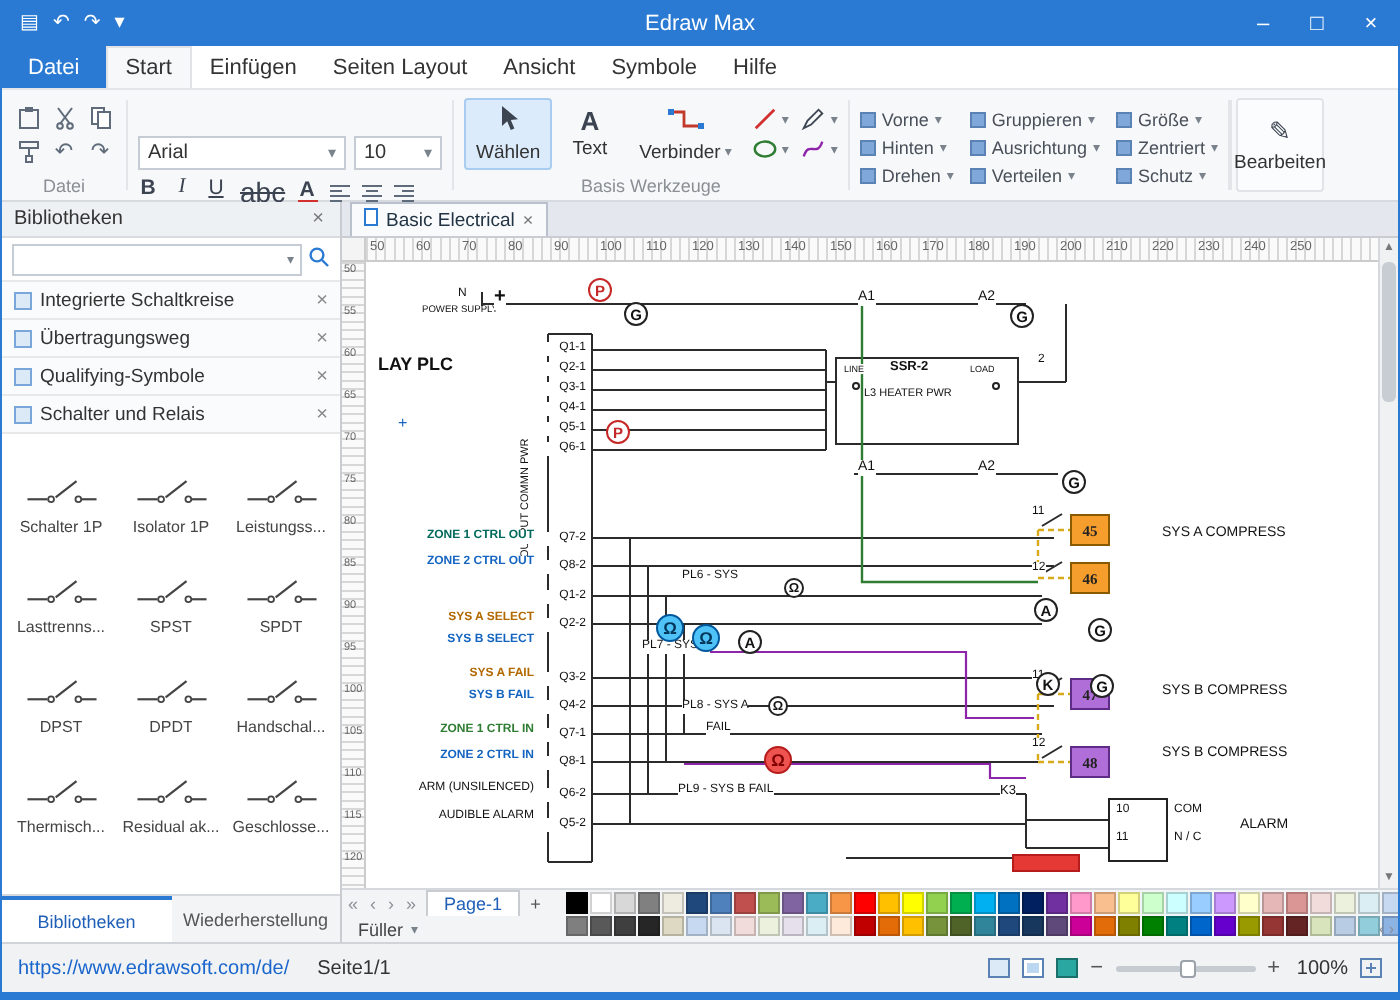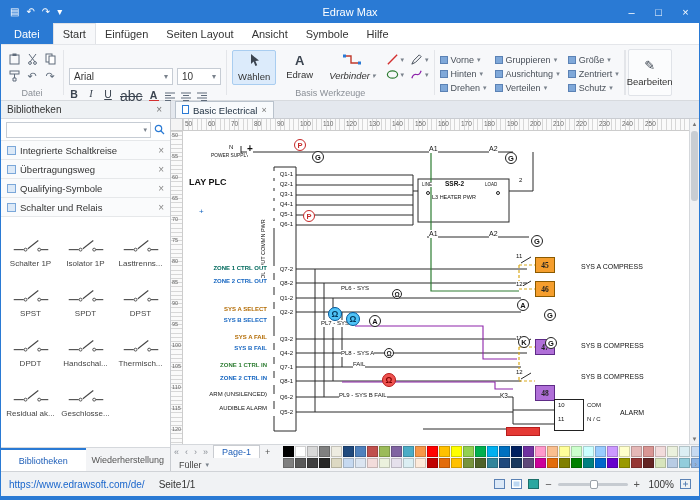--- a/index.html
+++ b/index.html
@@ -35,21 +35,21 @@
   .fmtrow{display:flex;gap:6px;align-items:center;font-size:10.5px;color:#3b4450;}
   .fbtn{min-width:10px;text-align:center;cursor:default;}
   .fb-b{font-weight:bold;}
   .fb-i{font-style:italic;font-family:"Liberation Serif",serif;}
   .fb-u{text-decoration:underline;}
   .fb-s{text-decoration:line-through;font-size:14px;}
   .acolor{font-weight:bold;border-bottom:3px solid #d32f2f;line-height:10px;}
   .alignico svg{display:block;}
   .tool-big{display:flex;flex-direction:column;align-items:center;justify-content:center;gap:2px;padding:2px 5px;font-size:9.5px;color:#333;border:1px solid transparent;border-radius:2px;}
   .tool-big.sel{background:#dcebfb;border-color:#a9cdf0;}
-  .tb-caretrow{display:flex;align-items:center;gap:2px;font-style:italic;}
+  .tb-caretrow{display:flex;align-items:center;gap:2px;}
   .shapegrid{display:grid;grid-template-columns:auto auto;gap:2px 6px;align-content:center;}
   .shapeitem{display:flex;align-items:center;gap:2px;}
   .caret{font-size:7px;color:#7a828c;}
   .arrgrid{display:grid;grid-auto-flow:column;grid-template-rows:repeat(3,14px);gap:0 8px;align-content:center;font-size:9px;color:#49505a;}
   .arritem{display:flex;align-items:center;gap:3px;}
   .arricon{width:8px;height:8px;background:#7fa8d9;border:1px solid #5b82b5;}
   .tallbtn{width:44px;display:flex;flex-direction:column;align-items:center;justify-content:center;gap:3px;font-size:9.5px;color:#333;border:1px solid #e0e3e8;border-radius:2px;margin:4px 2px;background:#fbfcfd;}
   .designico{display:grid;grid-template-columns:7px 7px;grid-template-rows:7px 7px;gap:1px;}
   .designico i{display:block;}
   
@@ -233,21 +233,21 @@
     <div class="rgroup">
       <div class="rbody">
         <div class="tool-big sel">
           <span><svg width="13" height="14" viewBox="0 0 13 14">
                 <path d="M3,1 L3,11 L5.6,8.6 L7.4,13 L9.2,12.2 L7.4,8 L11,7.6 Z" fill="#3b4450"></path>
               </svg></span>
           <span>Wählen</span>
         </div>
         <div class="tool-big">
           <span style="font-size:13px;font-weight:bold;color:#3b4450;line-height:13px">A</span>
-          <span>Edraw</span>
+          <span>Text</span>
         </div>
         <div class="tool-big">
           <span><svg width="18" height="13" viewBox="0 0 18 13">
                 <path d="M2,3 H8 V10 H16" fill="none" stroke="#c0392b" stroke-width="1.4"></path>
                 <rect x="0" y="1.5" width="3" height="3" fill="#2a7ad4"></rect>
                 <rect x="15" y="8.5" width="3" height="3" fill="#2a7ad4"></rect>
               </svg></span>
           <span class="tb-caretrow">
               <span>Verbinder</span>
               <span class="caret">▾</span>
@@ -395,20 +395,30 @@
         </div>
         <div class="symcell">
           <svg viewBox="0 0 44 22">
             <line x1="3" y1="15" x2="14" y2="15"></line>
             <circle cx="16" cy="15" r="1.6"></circle>
             <line x1="18.5" y1="14" x2="30" y2="5"></line>
             <circle cx="31" cy="15" r="1.6"></circle>
             <line x1="33" y1="15" x2="41" y2="15"></line>
           </svg>
           <div class="symcap">Isolator 1P</div>
+        </div>
+        <div class="symcell">
+          <svg viewBox="0 0 44 22">
+            <line x1="3" y1="15" x2="14" y2="15"></line>
+            <circle cx="16" cy="15" r="1.6"></circle>
+            <line x1="18.5" y1="14" x2="30" y2="5"></line>
+            <circle cx="31" cy="15" r="1.6"></circle>
+            <line x1="33" y1="15" x2="41" y2="15"></line>
+          </svg>
+          <div class="symcap">Leistungss...</div>
         </div>
         <div class="symcell">
           <svg viewBox="0 0 44 22">
             <line x1="3" y1="15" x2="14" y2="15"></line>
             <circle cx="16" cy="15" r="1.6"></circle>
             <line x1="18.5" y1="14" x2="30" y2="5"></line>
             <circle cx="31" cy="15" r="1.6"></circle>
             <line x1="33" y1="15" x2="41" y2="15"></line>
           </svg>
           <div class="symcap">Lasttrenns...</div>
@@ -635,21 +645,21 @@
           <div class="dlabel" style="left: 317px; top: 261px; font-size: 6.5px;">K3</div>
           <div class="dlabel" style="left: 375px; top: 271px; font-size: 6px;">10</div>
           <div class="dlabel" style="left: 375px; top: 285px; font-size: 6px;">11</div>
           <div class="dlabel" style="left: 404px; top: 271px; font-size: 6px;">COM</div>
           <div class="dlabel" style="left: 404px; top: 285px; font-size: 6px;">N / C</div>
           <div class="dlabel" style="left: 437px; top: 278px; font-size: 7px;">ALARM</div>
           <div class="dlabel" style="left: 16px; top: 76px; font-size: 8px; color: rgb(21, 101, 192);">+</div>
           <div class="dbox" style="left: 352px; top: 126px; width: 20px; height: 16px; background: rgb(245, 158, 45); border-color: rgb(138, 90, 0);">45</div>
           <div class="dbox" style="left: 352px; top: 150px; width: 20px; height: 16px; background: rgb(245, 158, 45); border-color: rgb(138, 90, 0);">46</div>
           <div class="dbox" style="left: 352px; top: 208px; width: 20px; height: 16px; background: rgb(176, 111, 216); border-color: rgb(94, 43, 135);">47</div>
-          <div class="dbox" style="left: 352px; top: 254px; width: 20px; height: 16px; background: rgb(176, 111, 216); border-color: rgb(94, 43, 135);">48</div>
+          <div class="dbox" style="left: 352px; top: 242px; width: 20px; height: 16px; background: rgb(176, 111, 216); border-color: rgb(94, 43, 135);">48</div>
           <div class="dbox" style="left: 371px; top: 268px; width: 30px; height: 32px; background: transparent; border-color: rgb(34, 34, 34);"></div>
           <div class="dbox" style="left: 323px; top: 296px; width: 34px; height: 9px; background: rgb(229, 57, 53); border-color: rgb(183, 28, 28);"></div>
           <div class="dlamp" style="left: 111px; top: 8px; width: 12px; height: 12px; background: rgb(255, 255, 255); border-color: rgb(198, 40, 40); color: rgb(198, 40, 40); font-size: 7.5px; line-height: 11px;">P</div>
           <div class="dlamp" style="left: 129px; top: 20px; width: 12px; height: 12px; background: rgb(255, 255, 255); border-color: rgb(34, 34, 34); color: rgb(17, 17, 17); font-size: 7.5px; line-height: 11px;">G</div>
           <div class="dlamp" style="left: 120px; top: 79px; width: 12px; height: 12px; background: rgb(255, 255, 255); border-color: rgb(198, 40, 40); color: rgb(198, 40, 40); font-size: 7.5px; line-height: 11px;">P</div>
           <div class="dlamp" style="left: 322px; top: 21px; width: 12px; height: 12px; background: rgb(255, 255, 255); border-color: rgb(34, 34, 34); color: rgb(17, 17, 17); font-size: 7.5px; line-height: 11px;">G</div>
           <div class="dlamp" style="left: 348px; top: 104px; width: 12px; height: 12px; background: rgb(255, 255, 255); border-color: rgb(34, 34, 34); color: rgb(17, 17, 17); font-size: 7.5px; line-height: 11px;">G</div>
           <div class="dlamp" style="left: 209px; top: 158px; width: 10px; height: 10px; background: rgb(255, 255, 255); border-color: rgb(34, 34, 34); color: rgb(17, 17, 17); font-size: 6.5px; line-height: 9px;">Ω</div>
           <div class="dlamp" style="left: 145px; top: 176px; width: 14px; height: 14px; background: rgb(79, 195, 247); border-color: rgb(1, 87, 155); color: rgb(1, 55, 91); font-size: 8.5px; line-height: 13px;">Ω</div>
           <div class="dlamp" style="left: 163px; top: 181px; width: 14px; height: 14px; background: rgb(79, 195, 247); border-color: rgb(1, 87, 155); color: rgb(1, 55, 91); font-size: 8.5px; line-height: 13px;">Ω</div>

